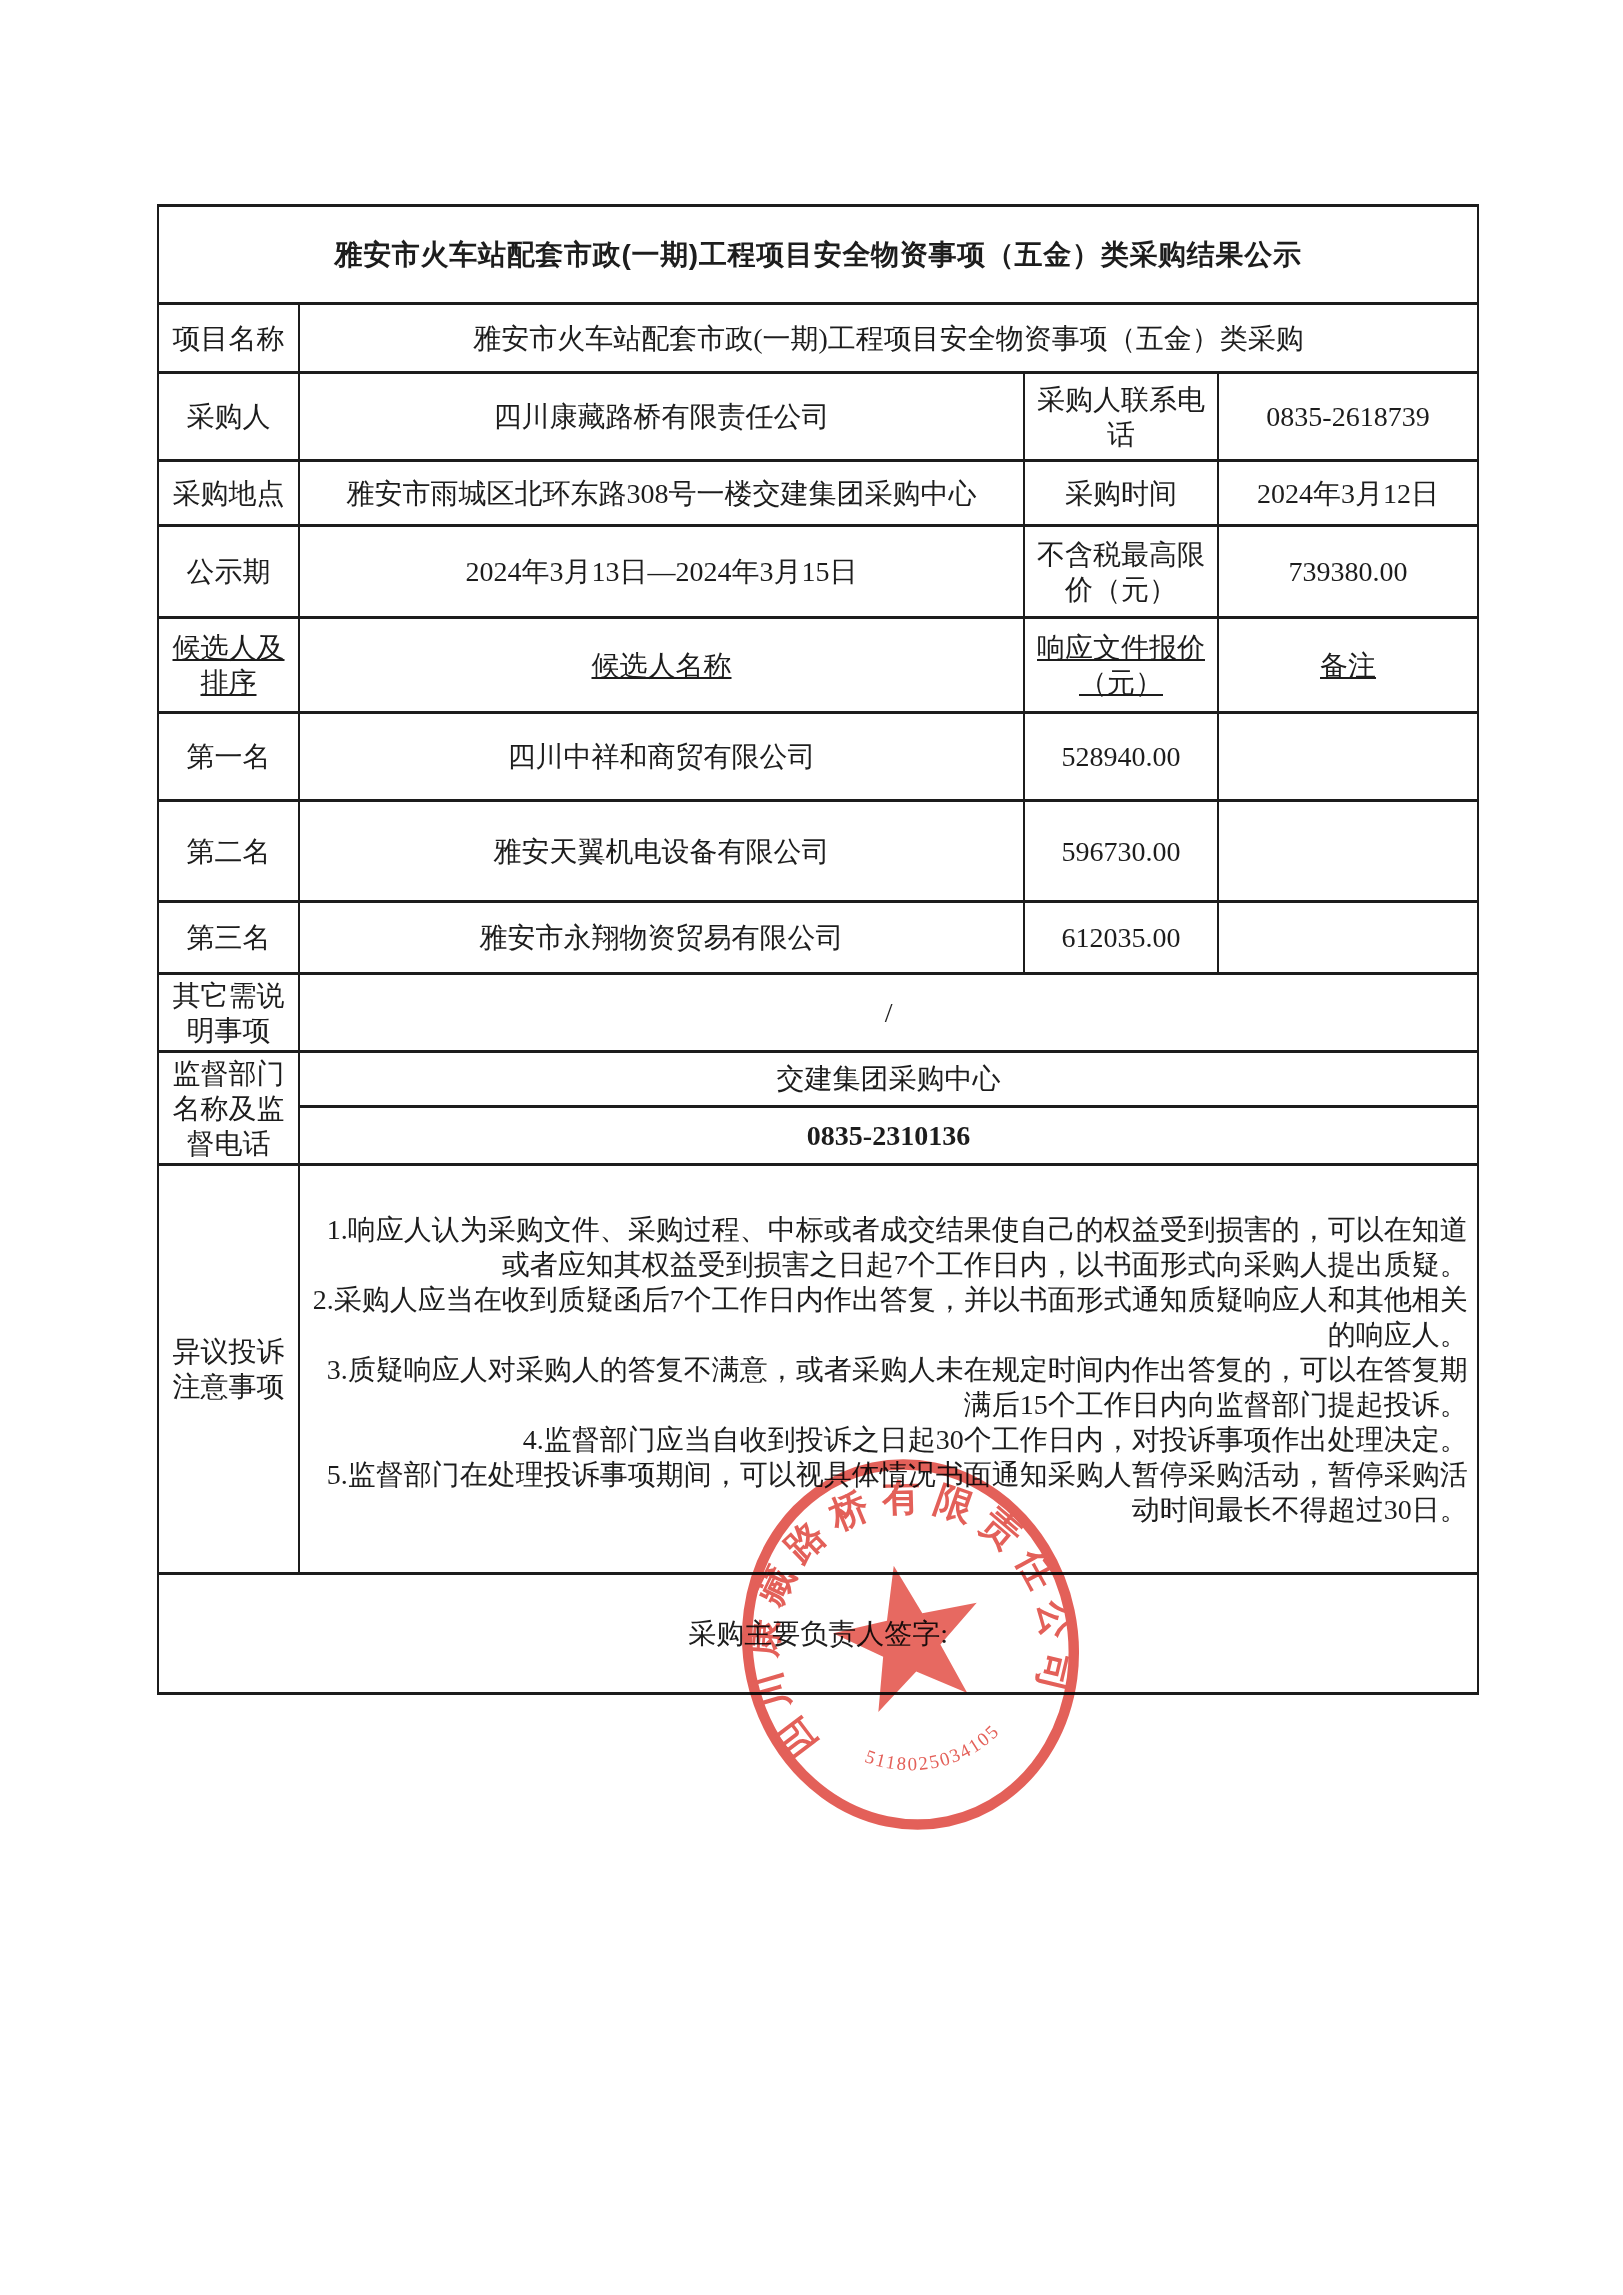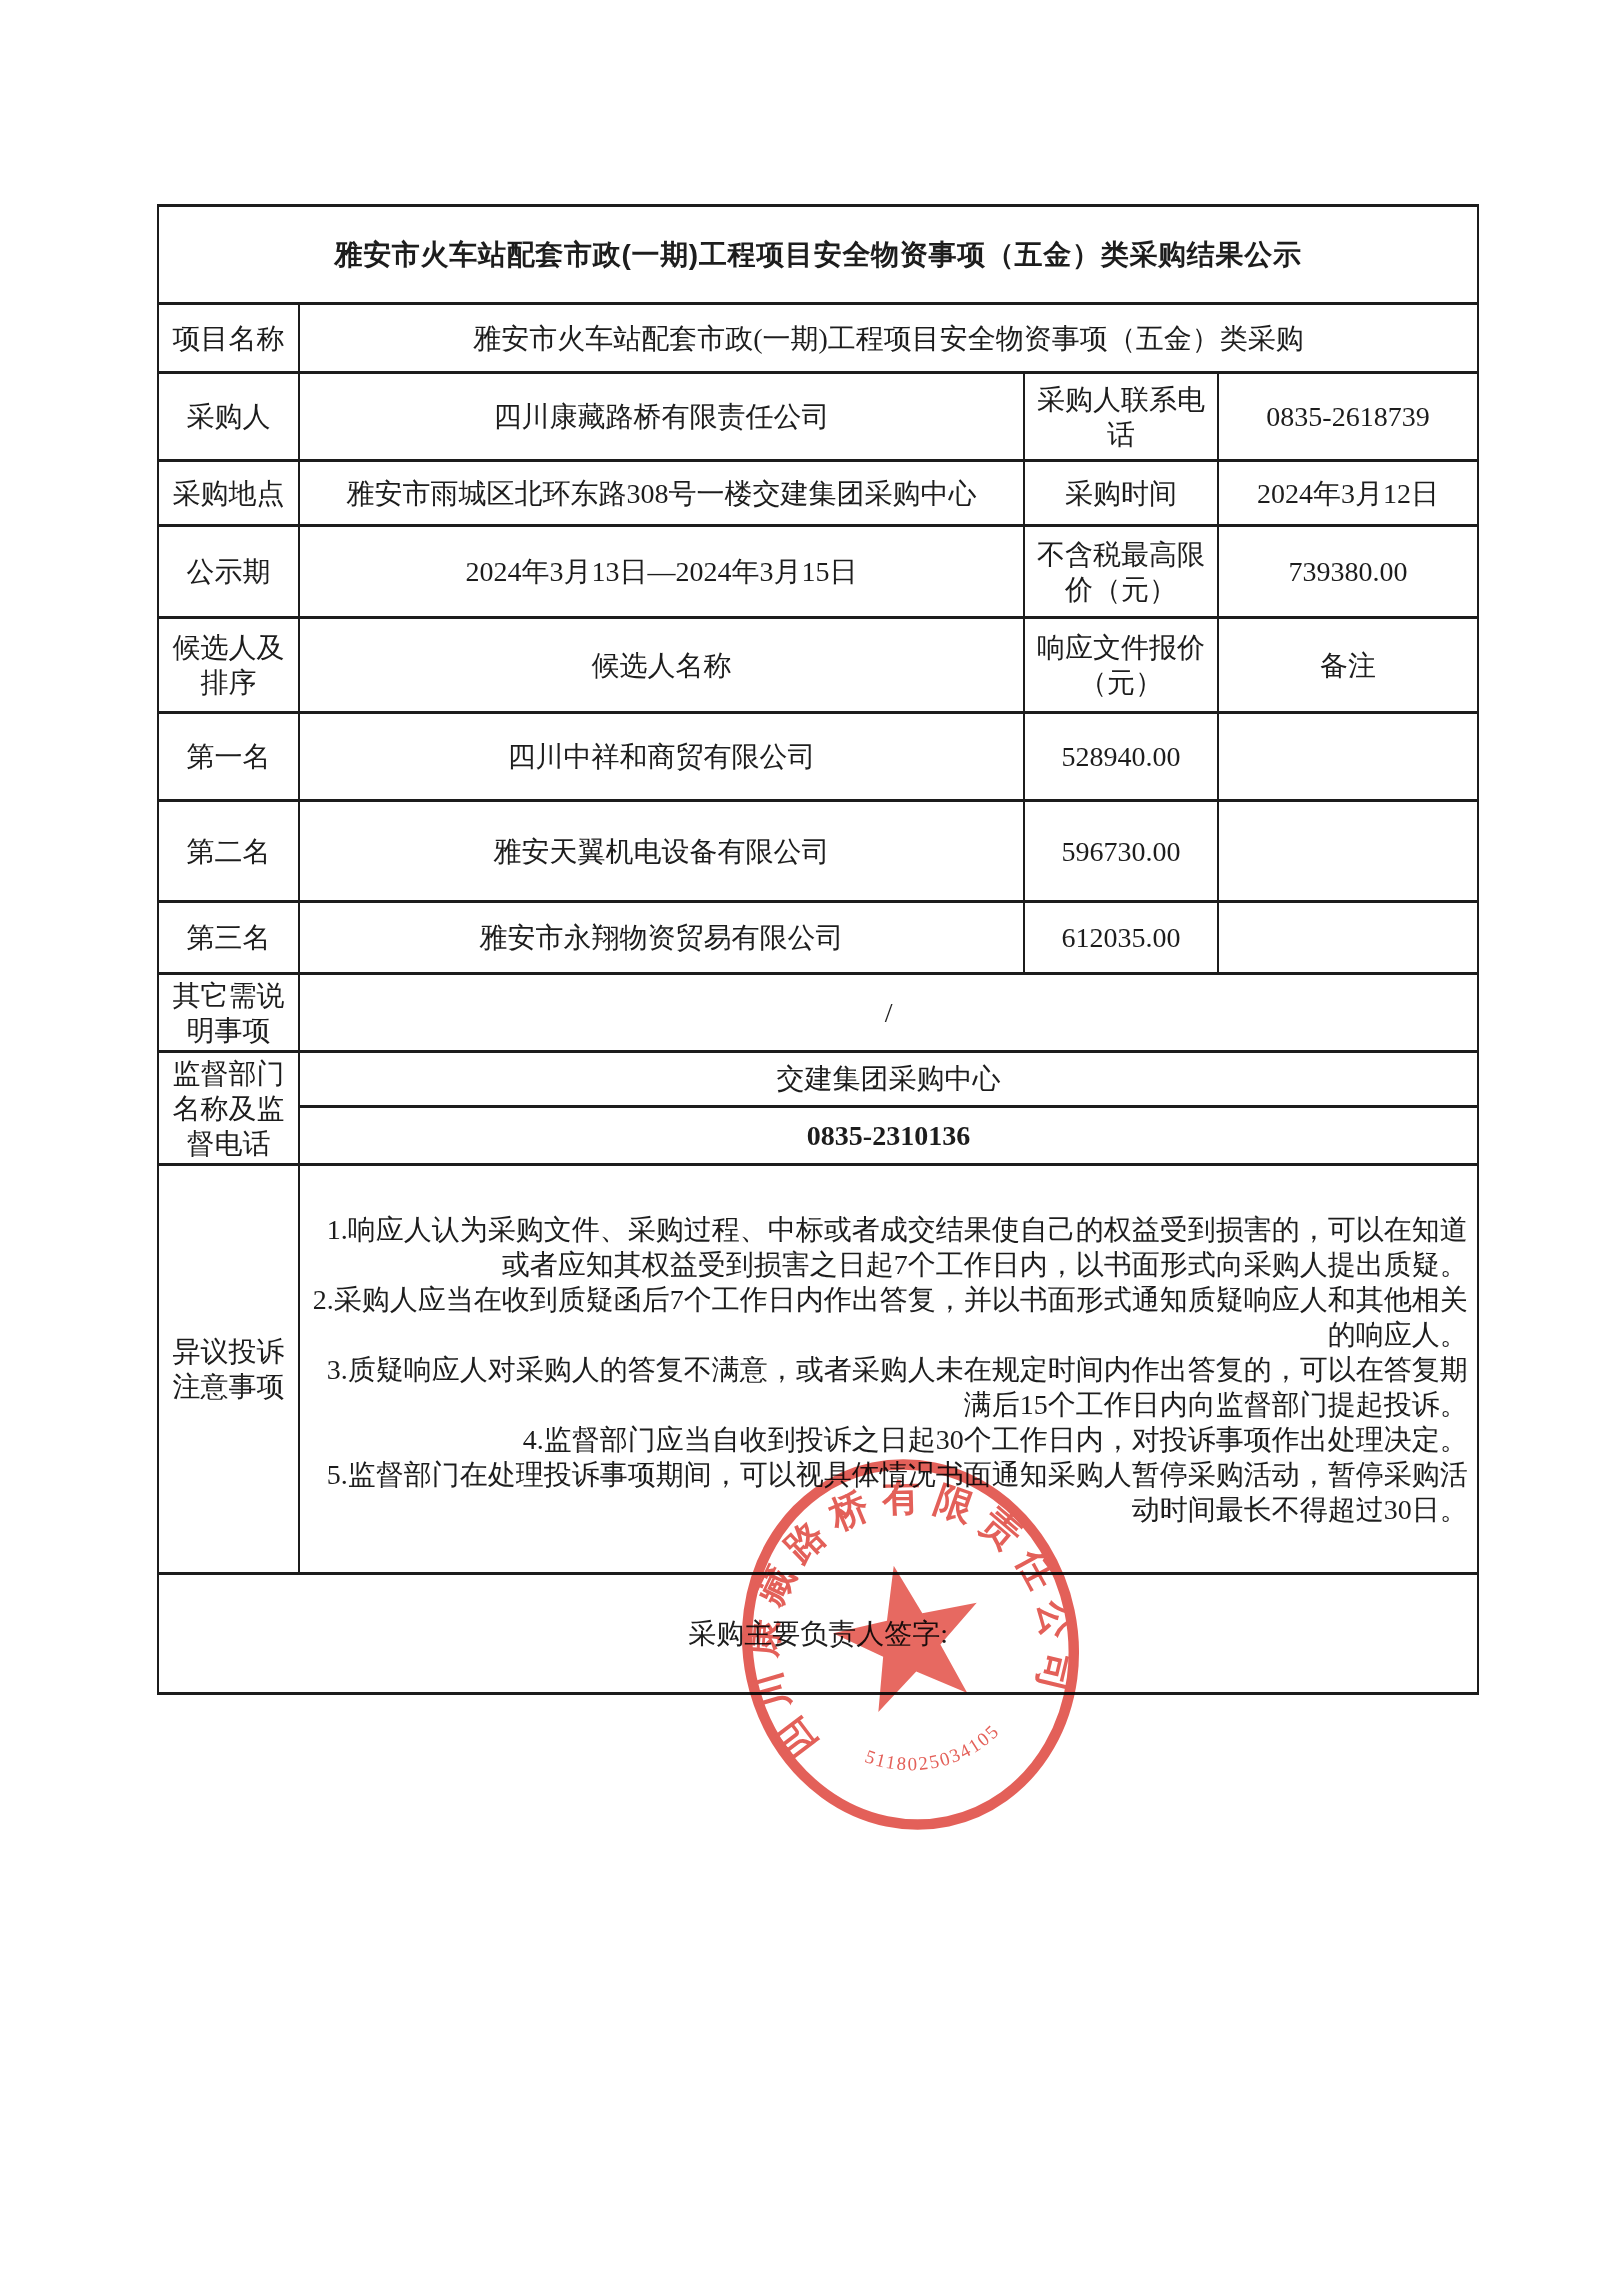--- a/index.html
+++ b/index.html
@@ -48,21 +48,21 @@
     line-height: 1.3;
     letter-spacing: 0.7px;
     padding: 6.5px 9.2px;
     font-family: "Liberation Sans", "DejaVu Sans", sans-serif;
   }
   tr.r-title    { height: 98px; }
   tr.r-project  { height: 69px; }
   tr.r-purchaser{ height: 88px; }
   tr.r-location { height: 65px; }
   tr.r-publicity{ height: 92px; }
-  tr.r-chead    { height: 95px; }
+  tr.r-chead    { height: 95px; text-decoration: underline; }
   tr.r-c1       { height: 88px; padding-left: 48px; }
   tr.r-c2       { height: 101px; }
   tr.r-c3       { height: 72px; }
   tr.r-other    { height: 62px;  }
   tr.r-supa     { height: 48px; margin-top: 46px;  }
   tr.r-supb     { height: 52px; font-weight: bold;  }
   tr.r-objection{ height: 409px; }
   tr.r-sign     { height: 120px; }
   td.label { padding: 2.6px 7.9px; }
   td.rank-left { text-align: left; padding-left: 3.9px; }

